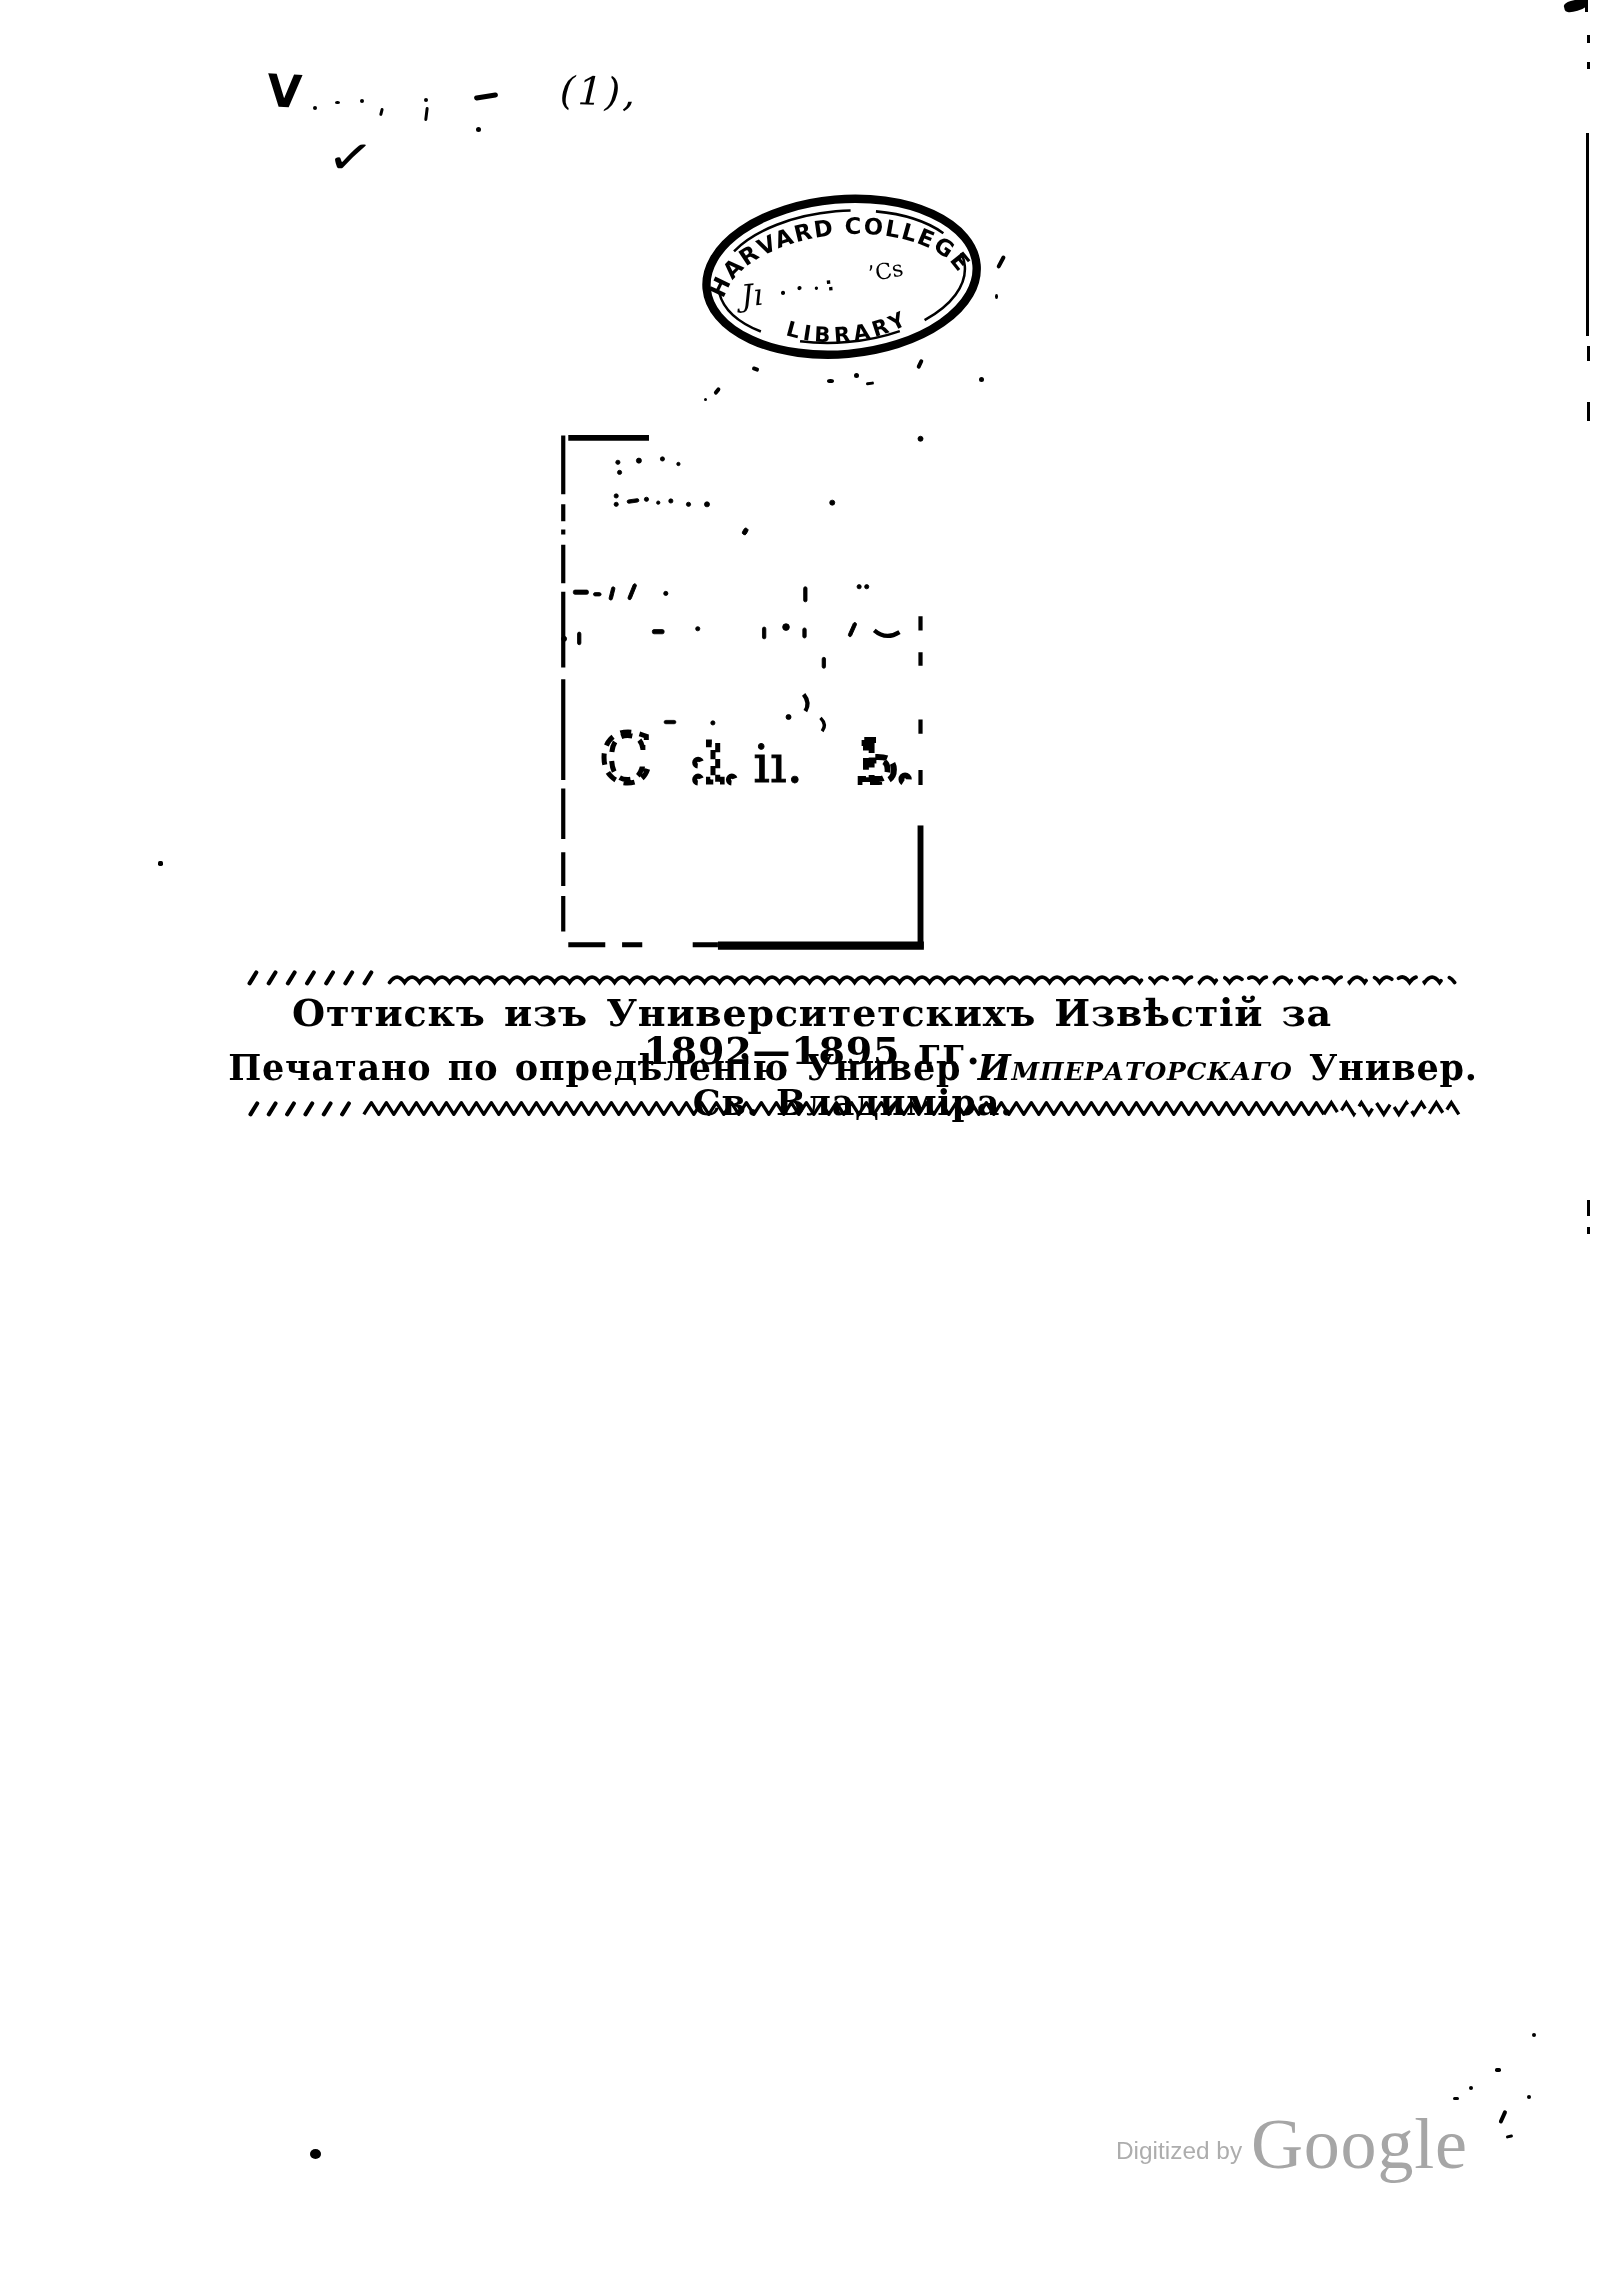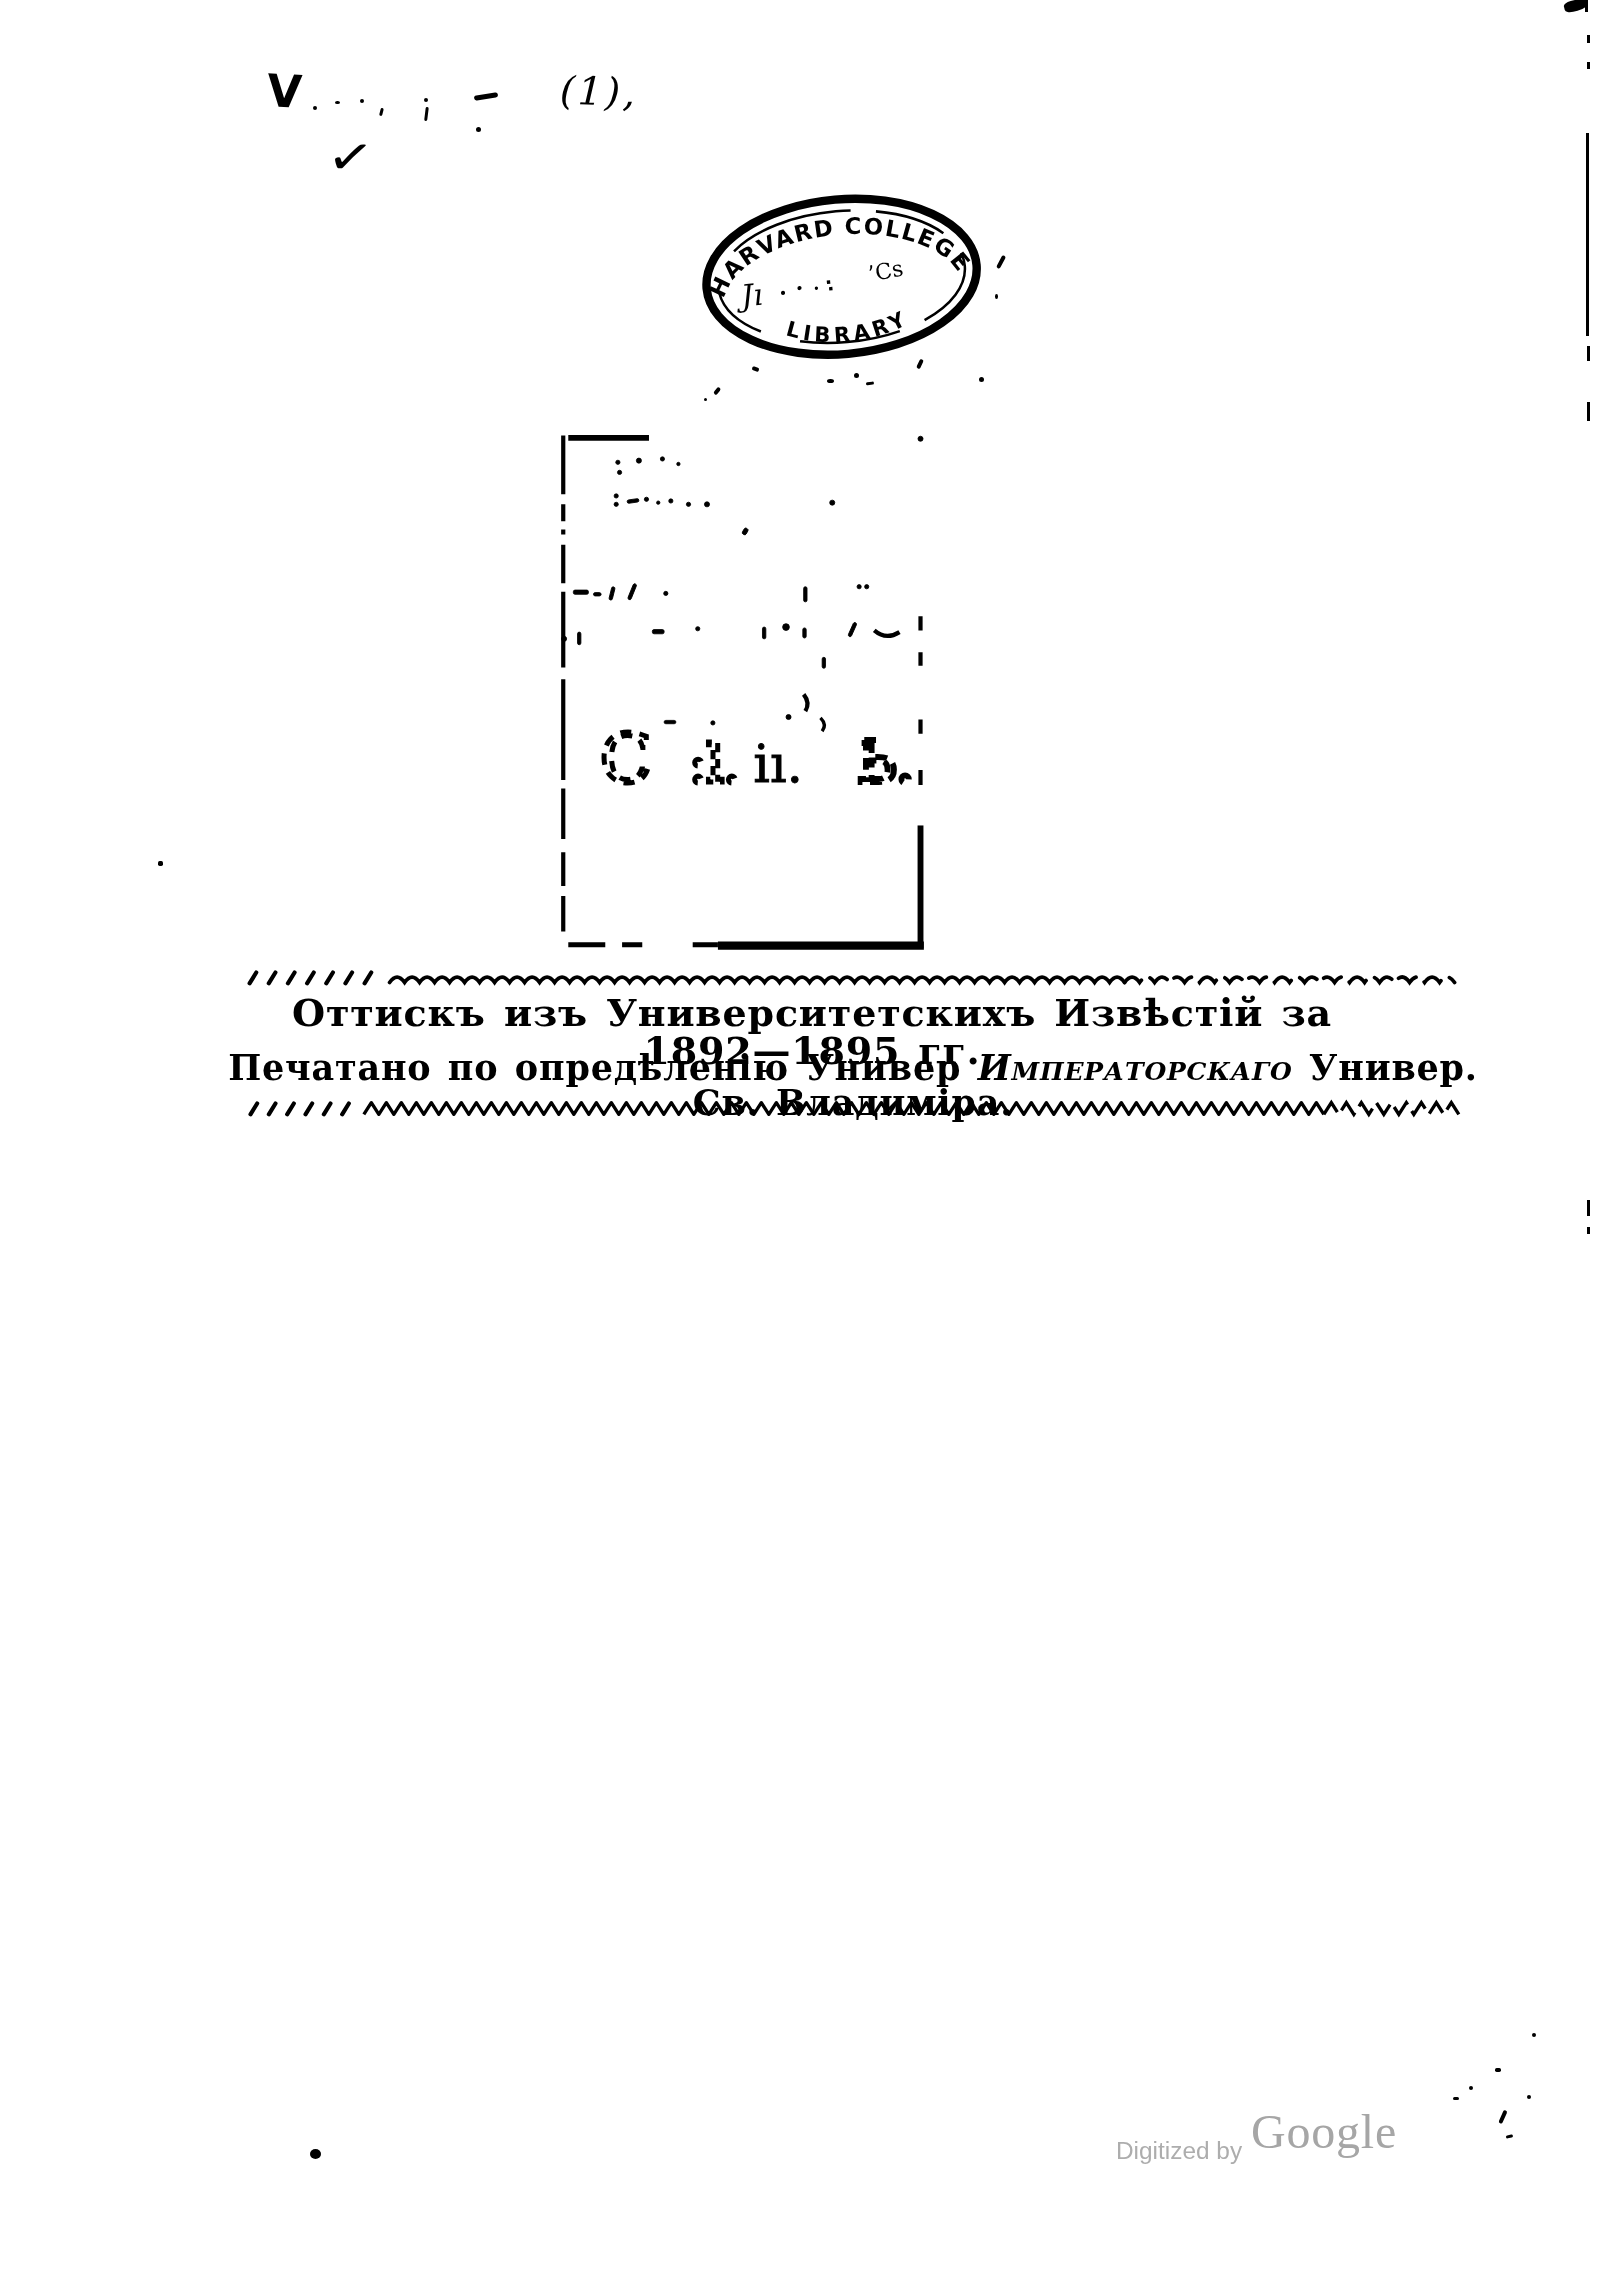--- a/index.html
+++ b/index.html
@@ -11,21 +11,21 @@
   
   .v-mark{font-family:"DejaVu Sans",sans-serif;font-size:45px;font-weight:600;transform:rotate(3deg);line-height:1;}
   .footnote-mark{font-family:"DejaVu Serif",serif;font-style:italic;font-size:39px;letter-spacing:2.5px;transform:rotate(2deg);line-height:1;}
   .check-mark{font-family:"DejaVu Sans",sans-serif;font-size:49px;font-weight:700;transform:rotate(6deg) scaleX(1.15);line-height:1;}
   
   .imprint-line1{left:236px;top:994px;width:1152px;text-align:center;font-weight:700;font-size:38px;line-height:1;letter-spacing:0.8px;word-spacing:4.2px;}
   .imprint-line2{left:210px;top:1050px;width:1286px;text-align:center;font-weight:700;font-size:35px;line-height:1;letter-spacing:0.8px;word-spacing:3.4px;}
   .sc{font-variant:small-caps;font-style:italic;}
   
   .digitized{font-family:"Liberation Sans","DejaVu Sans",sans-serif;font-size:24.4px;line-height:1;}
-  .google-logo{font-family:"Liberation Serif","DejaVu Serif",serif;font-size:48px;line-height:1;letter-spacing:0.8px;}
+  .google-logo{font-family:"Liberation Serif","DejaVu Serif",serif;font-size:72px;line-height:1;letter-spacing:0.8px;}
   svg text{font-family:"DejaVu Sans",sans-serif;}
   .ghost-text{font-family:"DejaVu Serif",serif;}
 </style>
 </head>
 <body>
 
 <div class="page">
 
   <div class="abs" style="left:0;top:0;">
     <div class="abs v-mark" style="left:267px;top:69px;">V</div>

